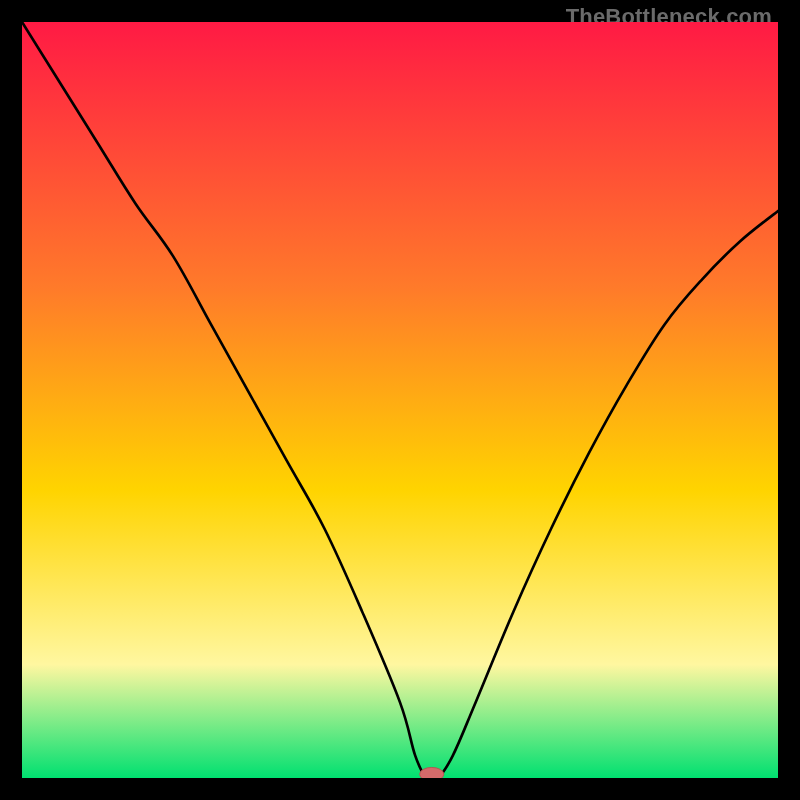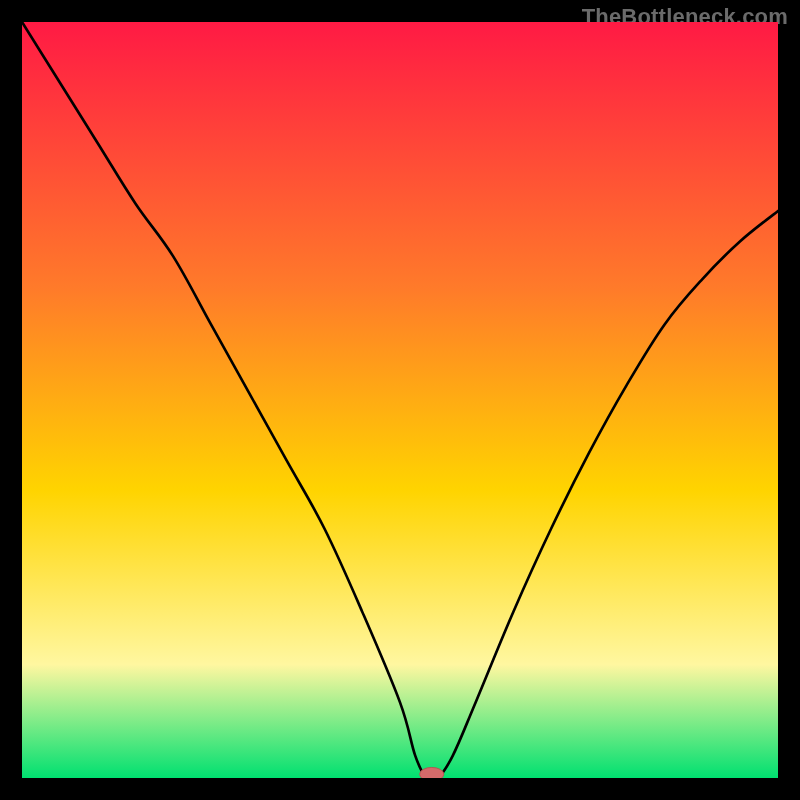--- a/index.html
+++ b/index.html
@@ -12,21 +12,21 @@
   }
   .frame {
     position: relative;
     width: 800px;
     height: 800px;
     background: #000;
   }
   .watermark {
     position: absolute;
     top: 4px;
-    right: 12px;
+    right: 28px;
     font-family: Arial, Helvetica, sans-serif;
     font-size: 22px;
     font-weight: 600;
     color: #6b6b6b;
     letter-spacing: 0.2px;
   }
   .plot {
     position: absolute;
     left: 22px;
     top: 22px;

